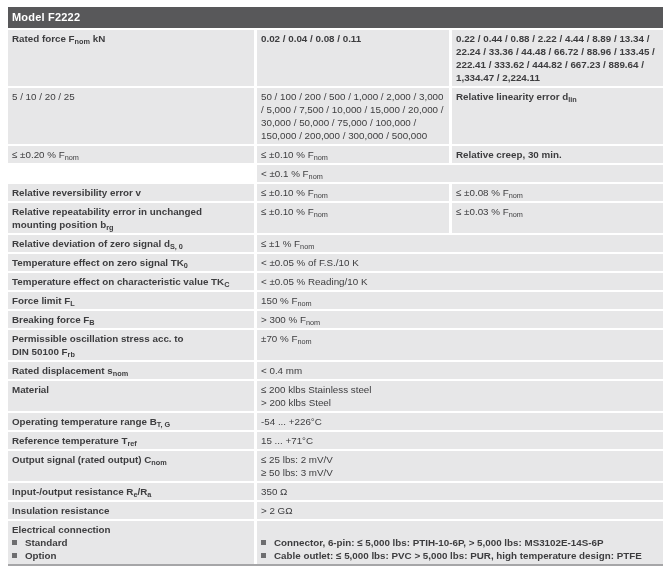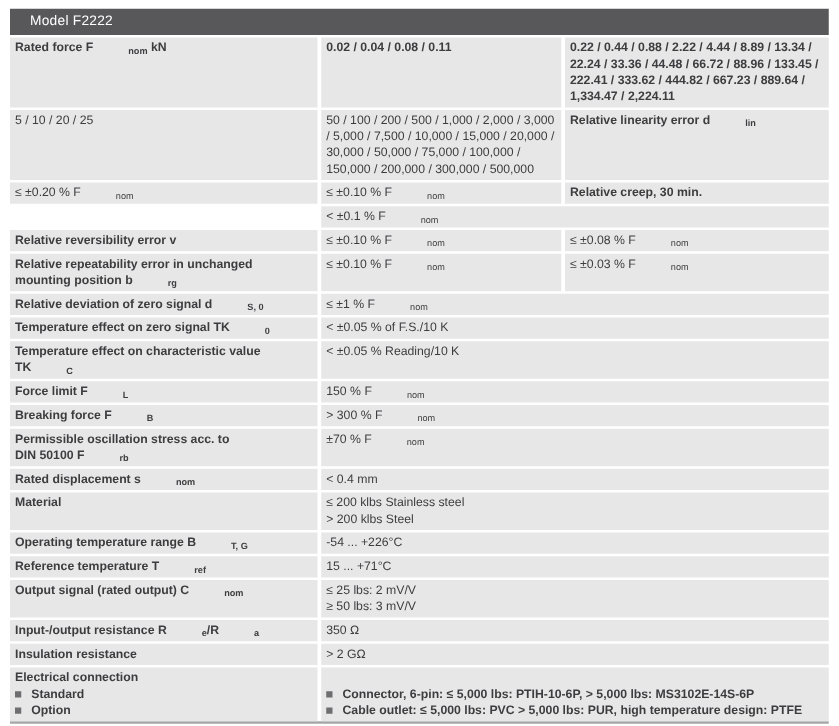--- a/index.html
+++ b/index.html
@@ -10,41 +10,41 @@
     --sep:#ffffff;
     --bullet:#6e6e70;
     --bottom-border:#a6a6a8;
   }
   *{box-sizing:border-box;margin:0;padding:0;}
   html,body{width:671px;height:581px;overflow:hidden;background:#fff;}
   body{font-family:"Liberation Sans",sans-serif;color:var(--text);}
   .table-wrap{position:absolute;left:8px;top:7px;width:655px;}
   .header-bar{
     background:var(--header-bg);color:var(--header-text);
-    font-size:11px;font-weight:normal;height:21px;line-height:21px;
-    padding-left:16px;letter-spacing:.2px;
+    font-size:11px;font-weight:bold;height:21px;line-height:21px;
+    padding-left:4px;letter-spacing:.2px;
   }
   .grid{
     display:grid;
     grid-template-columns:246px 192px 1fr;
     gap:2px 3px;
     background:var(--sep);
     margin-top:2px;
     border-bottom:2px solid var(--bottom-border);
   }
   .cell{
     background:var(--row-bg);
     font-size:9.8px;line-height:13px;
     padding:2px 5px 2px 4px;
   }
   .label-cell{font-weight:bold;}
   .value-cell{font-weight:normal;}
   .value-cell.bold{font-weight:bold;}
   .span2{grid-column:2/4;}
-  sub{font-size:7.3px;line-height:0;vertical-align:-2px;margin-left:28px;}
+  sub{font-size:7.3px;line-height:0;vertical-align:-2px;}
   .bullet-line{display:flex;align-items:center;font-weight:bold;}
   .sq{
     width:5px;height:5px;flex:none;background:var(--bullet);
     display:inline-block;margin-right:8px;
   }
   .bullets-offset{padding-top:15px;}
 </style>
 </head>
 <body>
 

